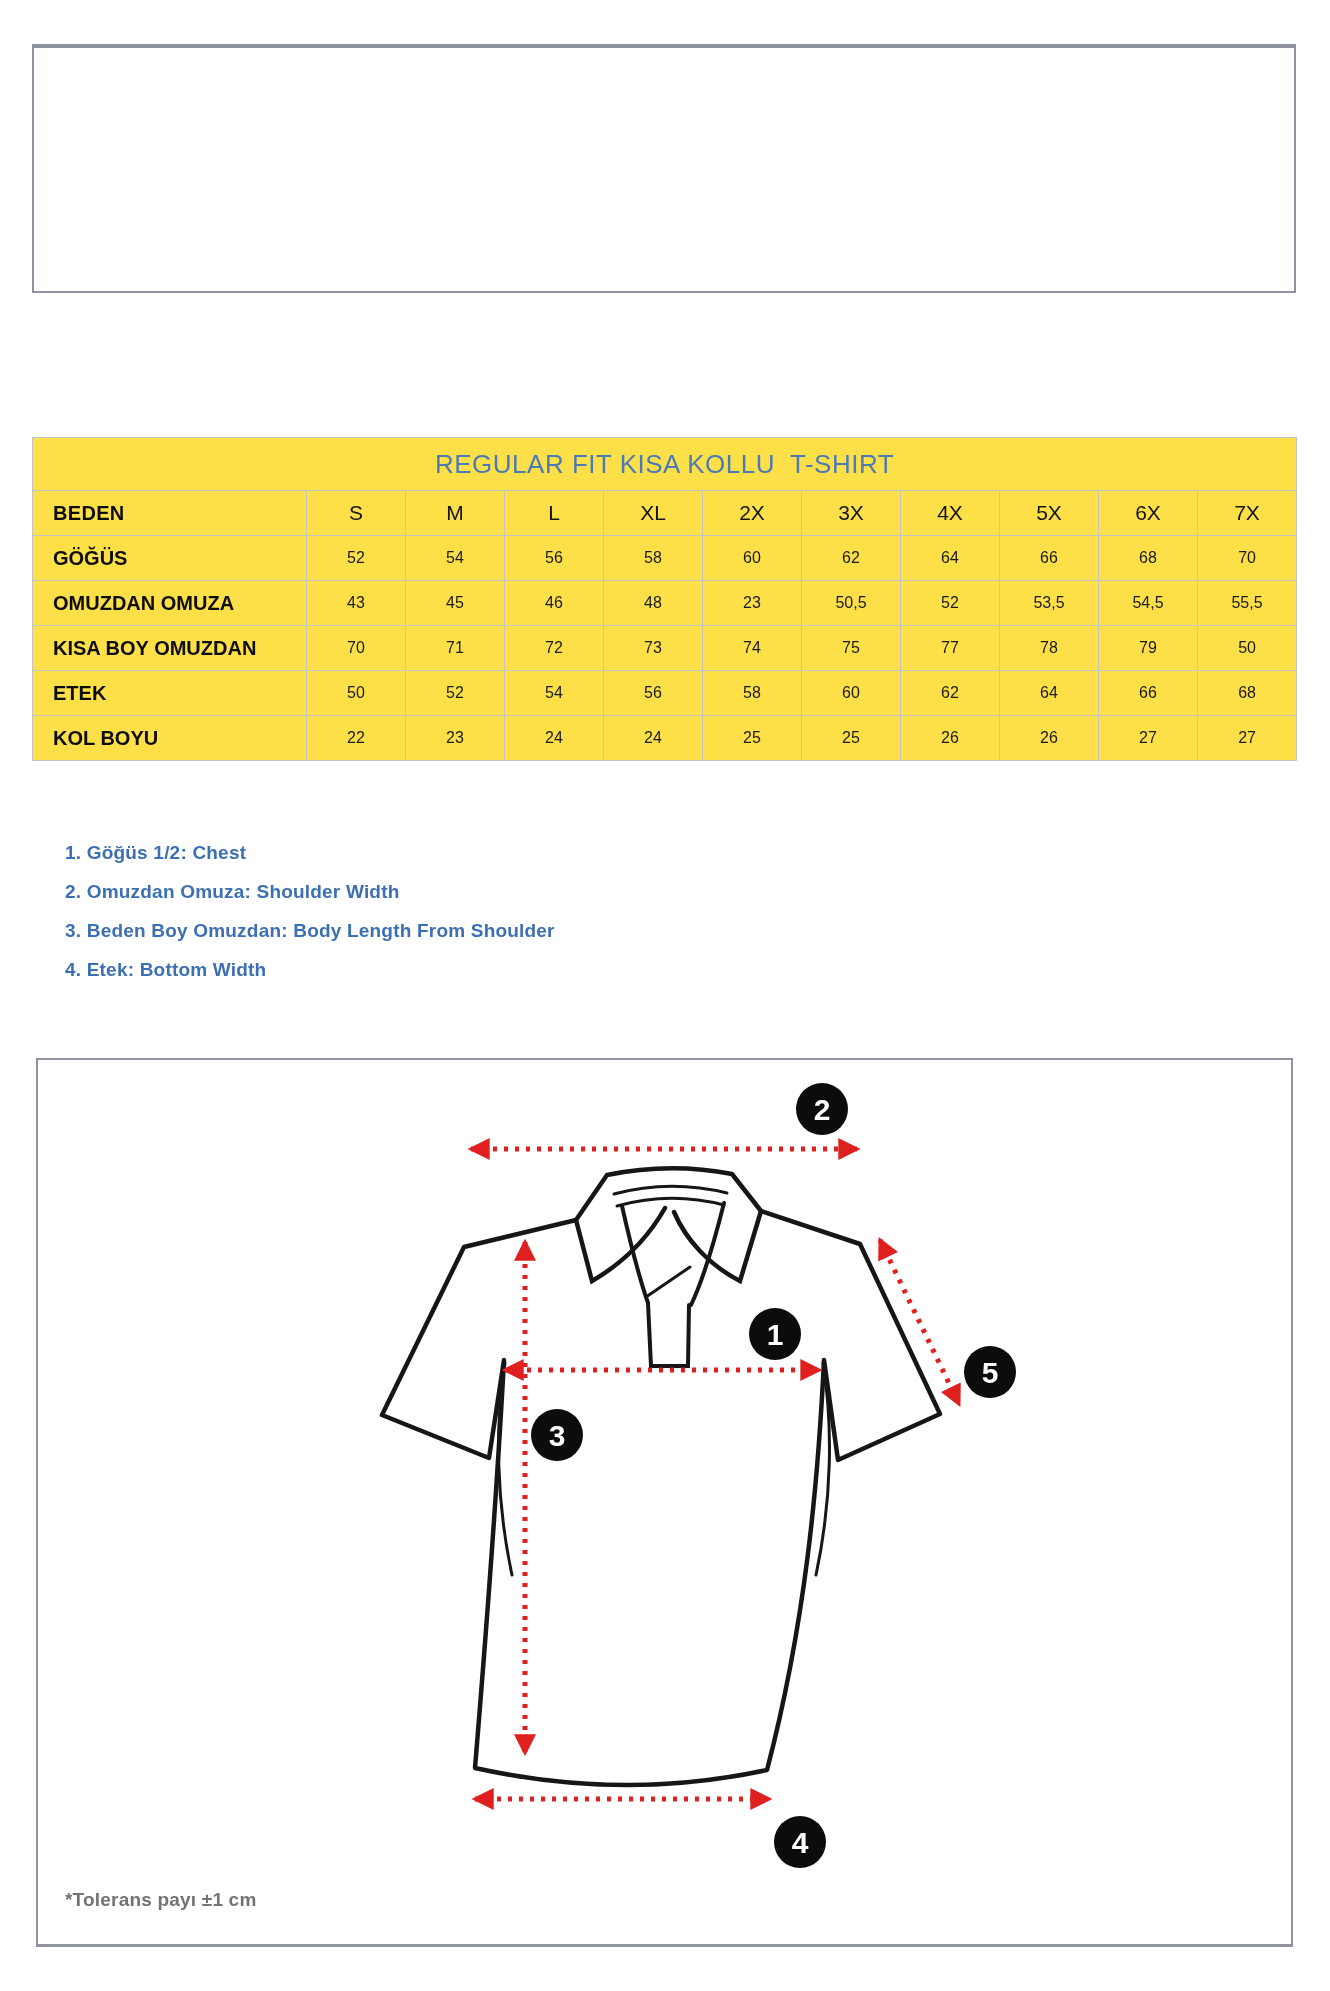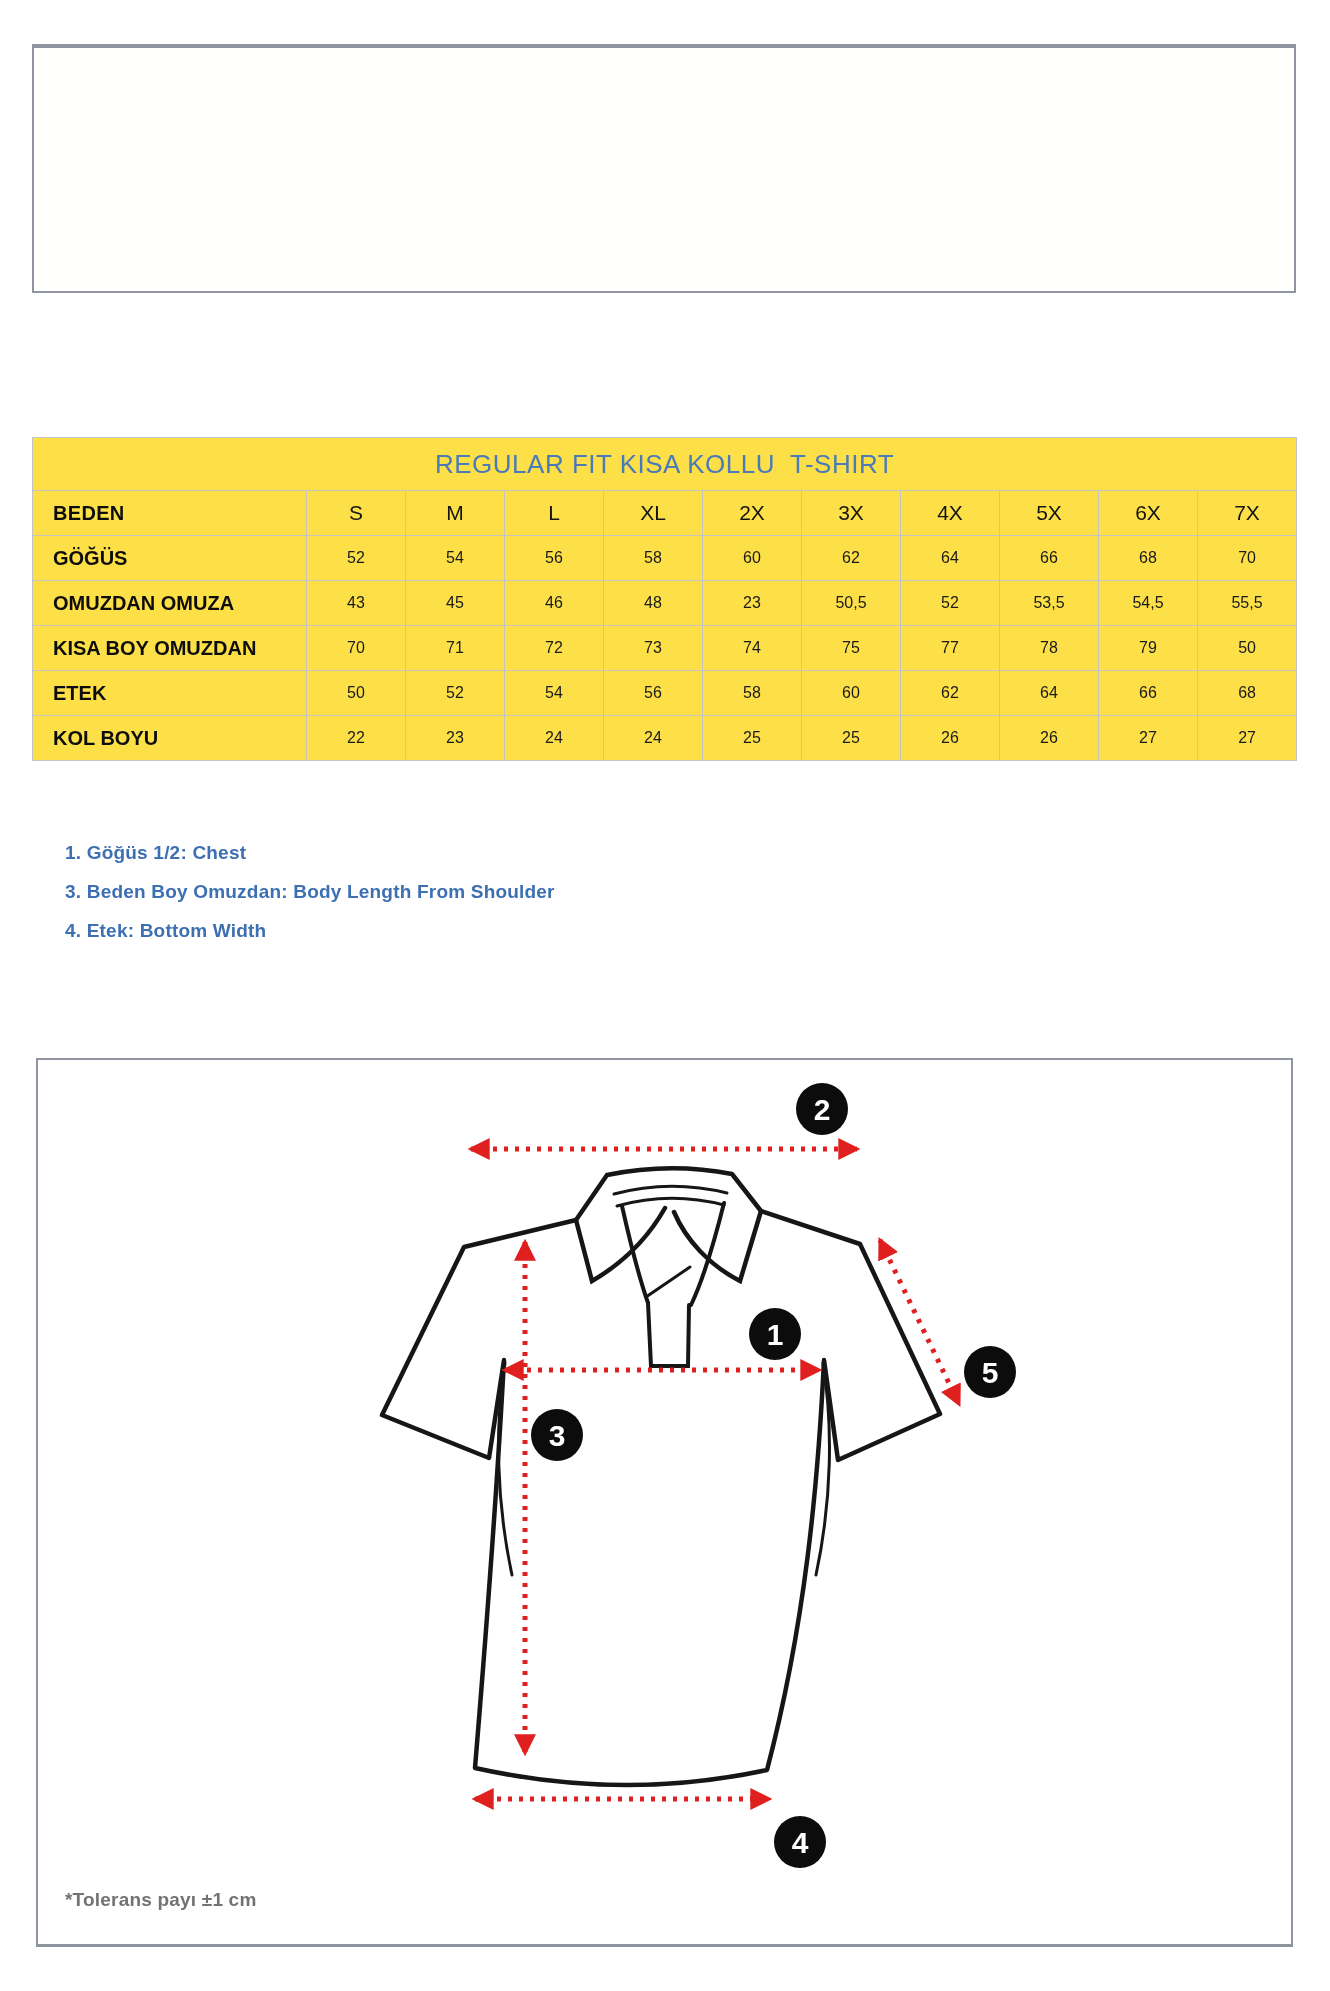--- a/index.html
+++ b/index.html
@@ -136,20 +136,21 @@
           <td class="t-val">26</td>
           <td class="t-val">26</td>
           <td class="t-val">27</td>
           <td class="t-val">27</td>
         </tr>
       </tbody>
     </table>
 
   <ul class="legend">
     <li>1. Göğüs 1/2: Chest</li>
+    <li>2. Omuzdan Omuza: Shoulder Width</li>
     <li>3. Beden Boy Omuzdan: Body Length From Shoulder</li>
     <li>4. Etek: Bottom Width</li>
   </ul>
 
   <div class="diagram-box">
     <svg viewBox="0 0 1253 884" width="1253" height="884">
       <defs>
         <marker id="ah" viewBox="0 0 10 10" refX="8.5" refY="5" markerWidth="4.4" markerHeight="4.4" orient="auto-start-reverse" markerUnits="strokeWidth">
           <path d="M0,0 L10,5 L0,10 Z" fill="#e01f1f"></path>
         </marker>

